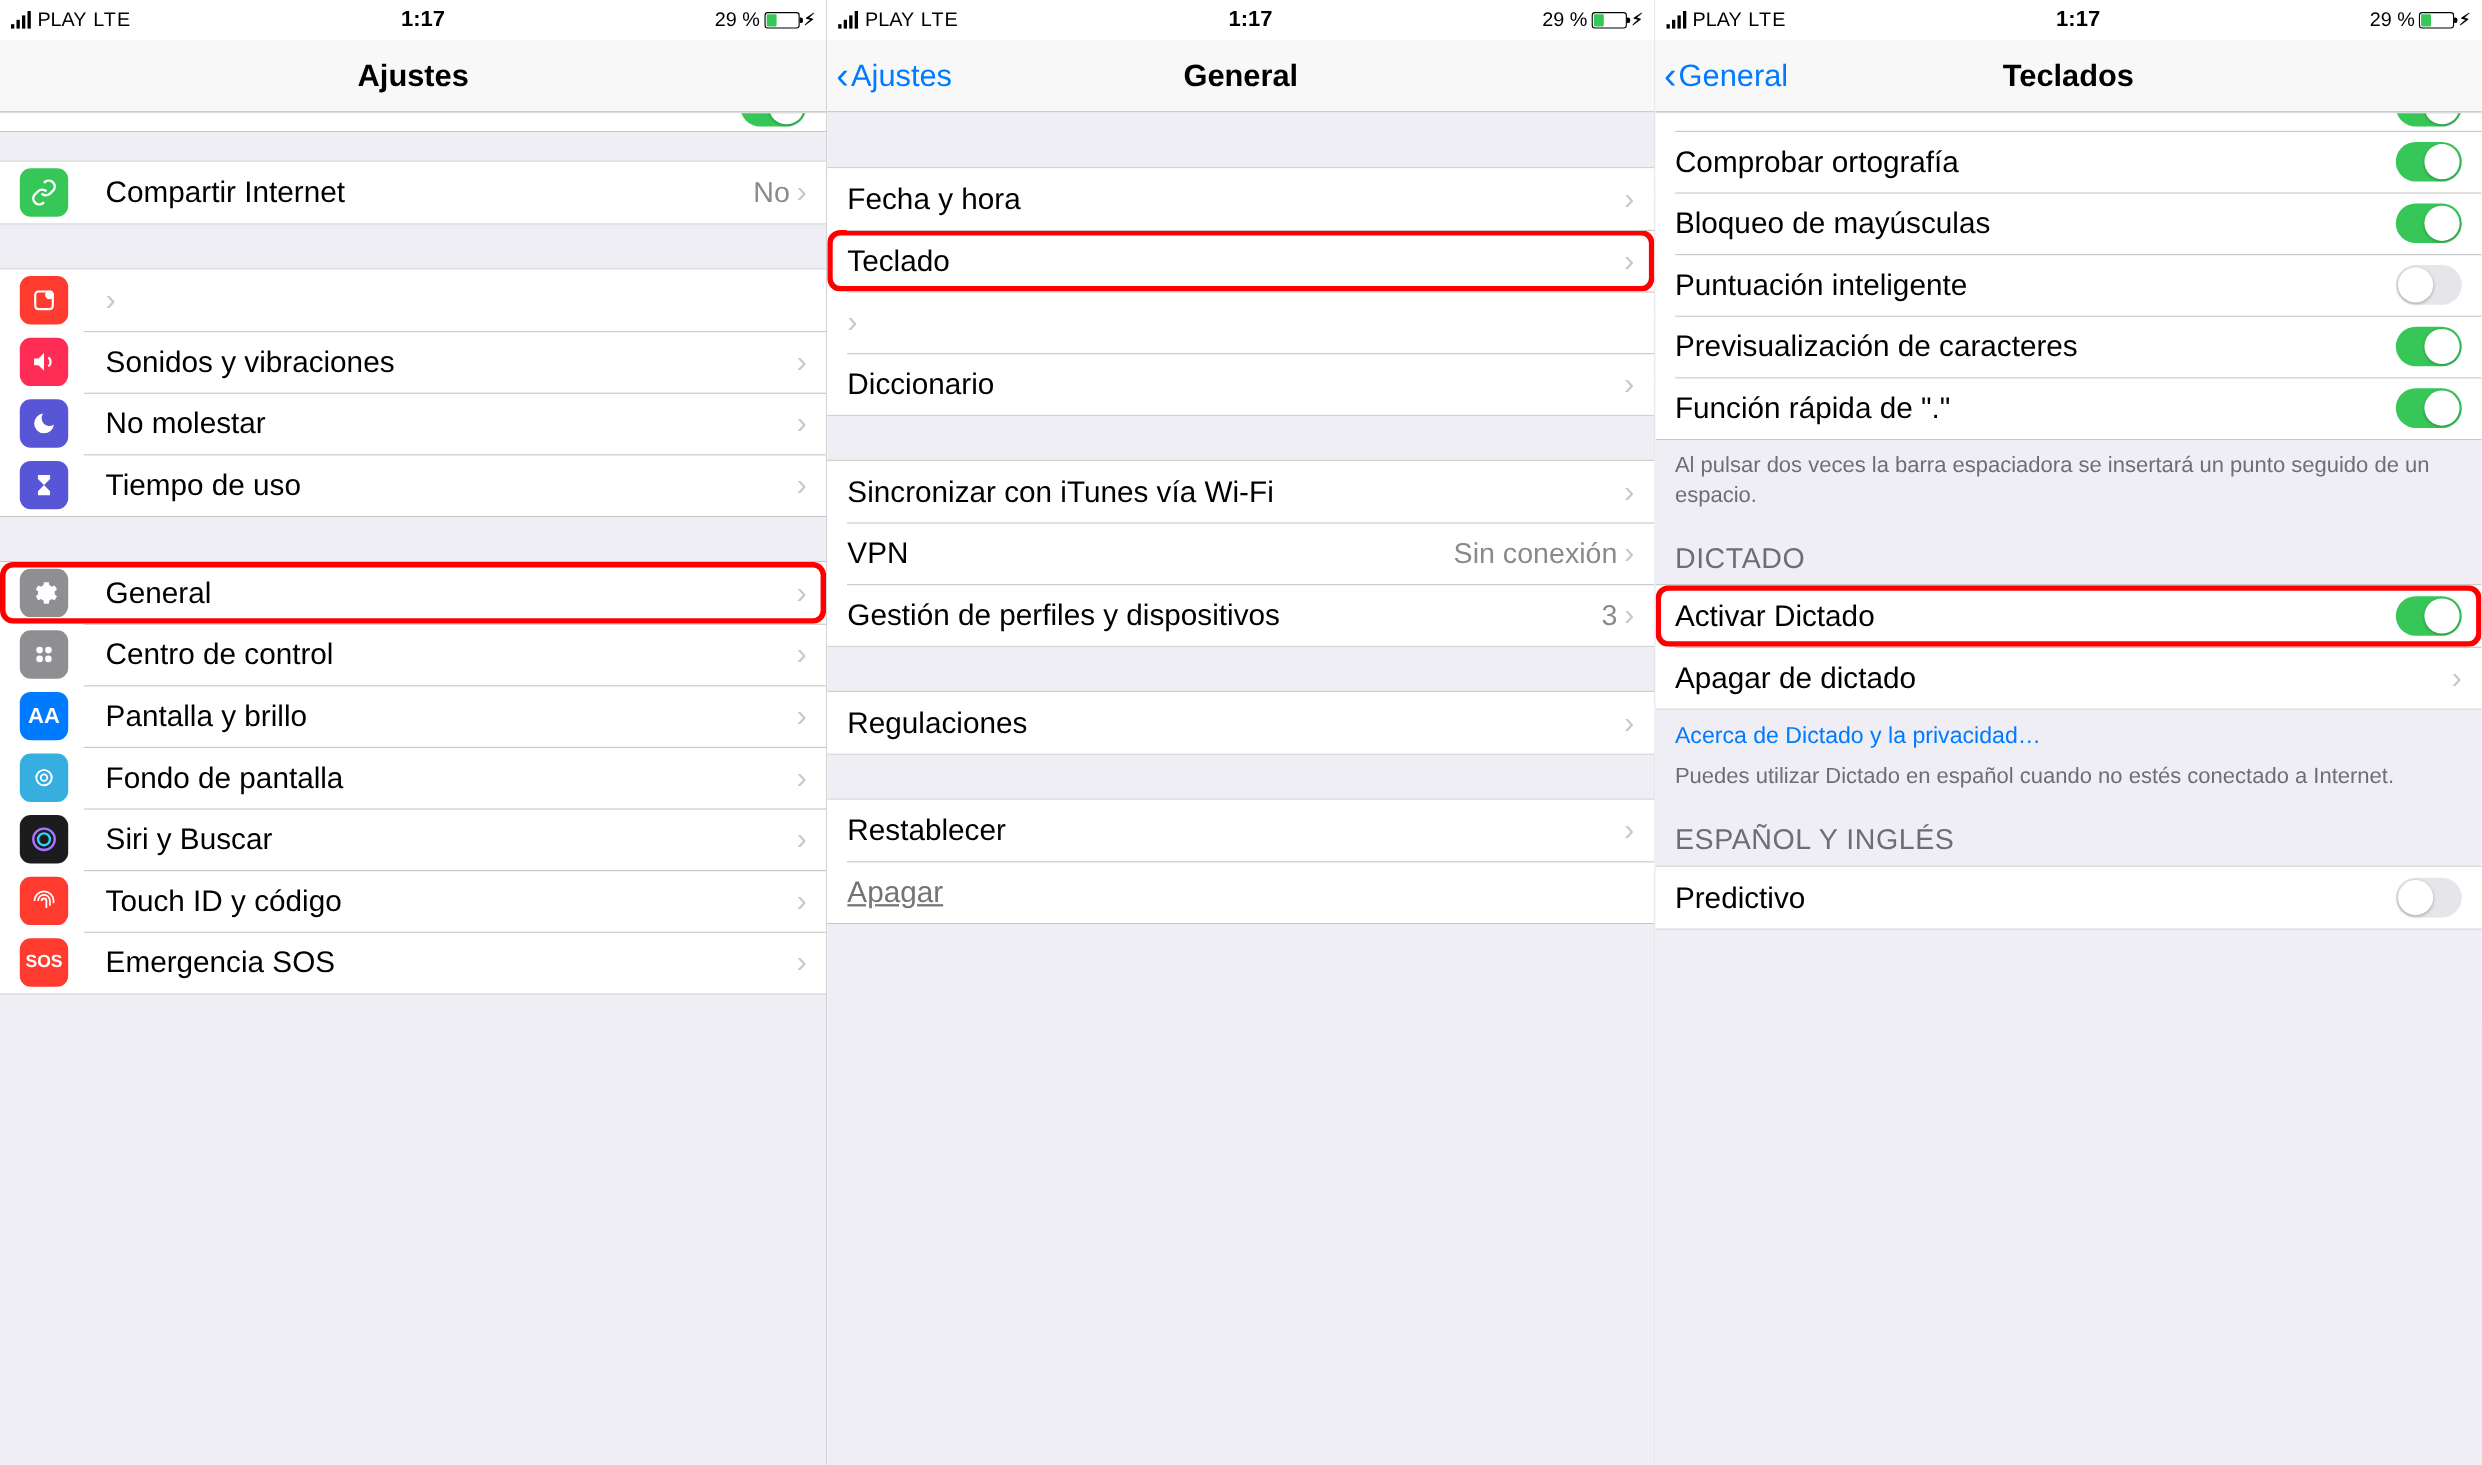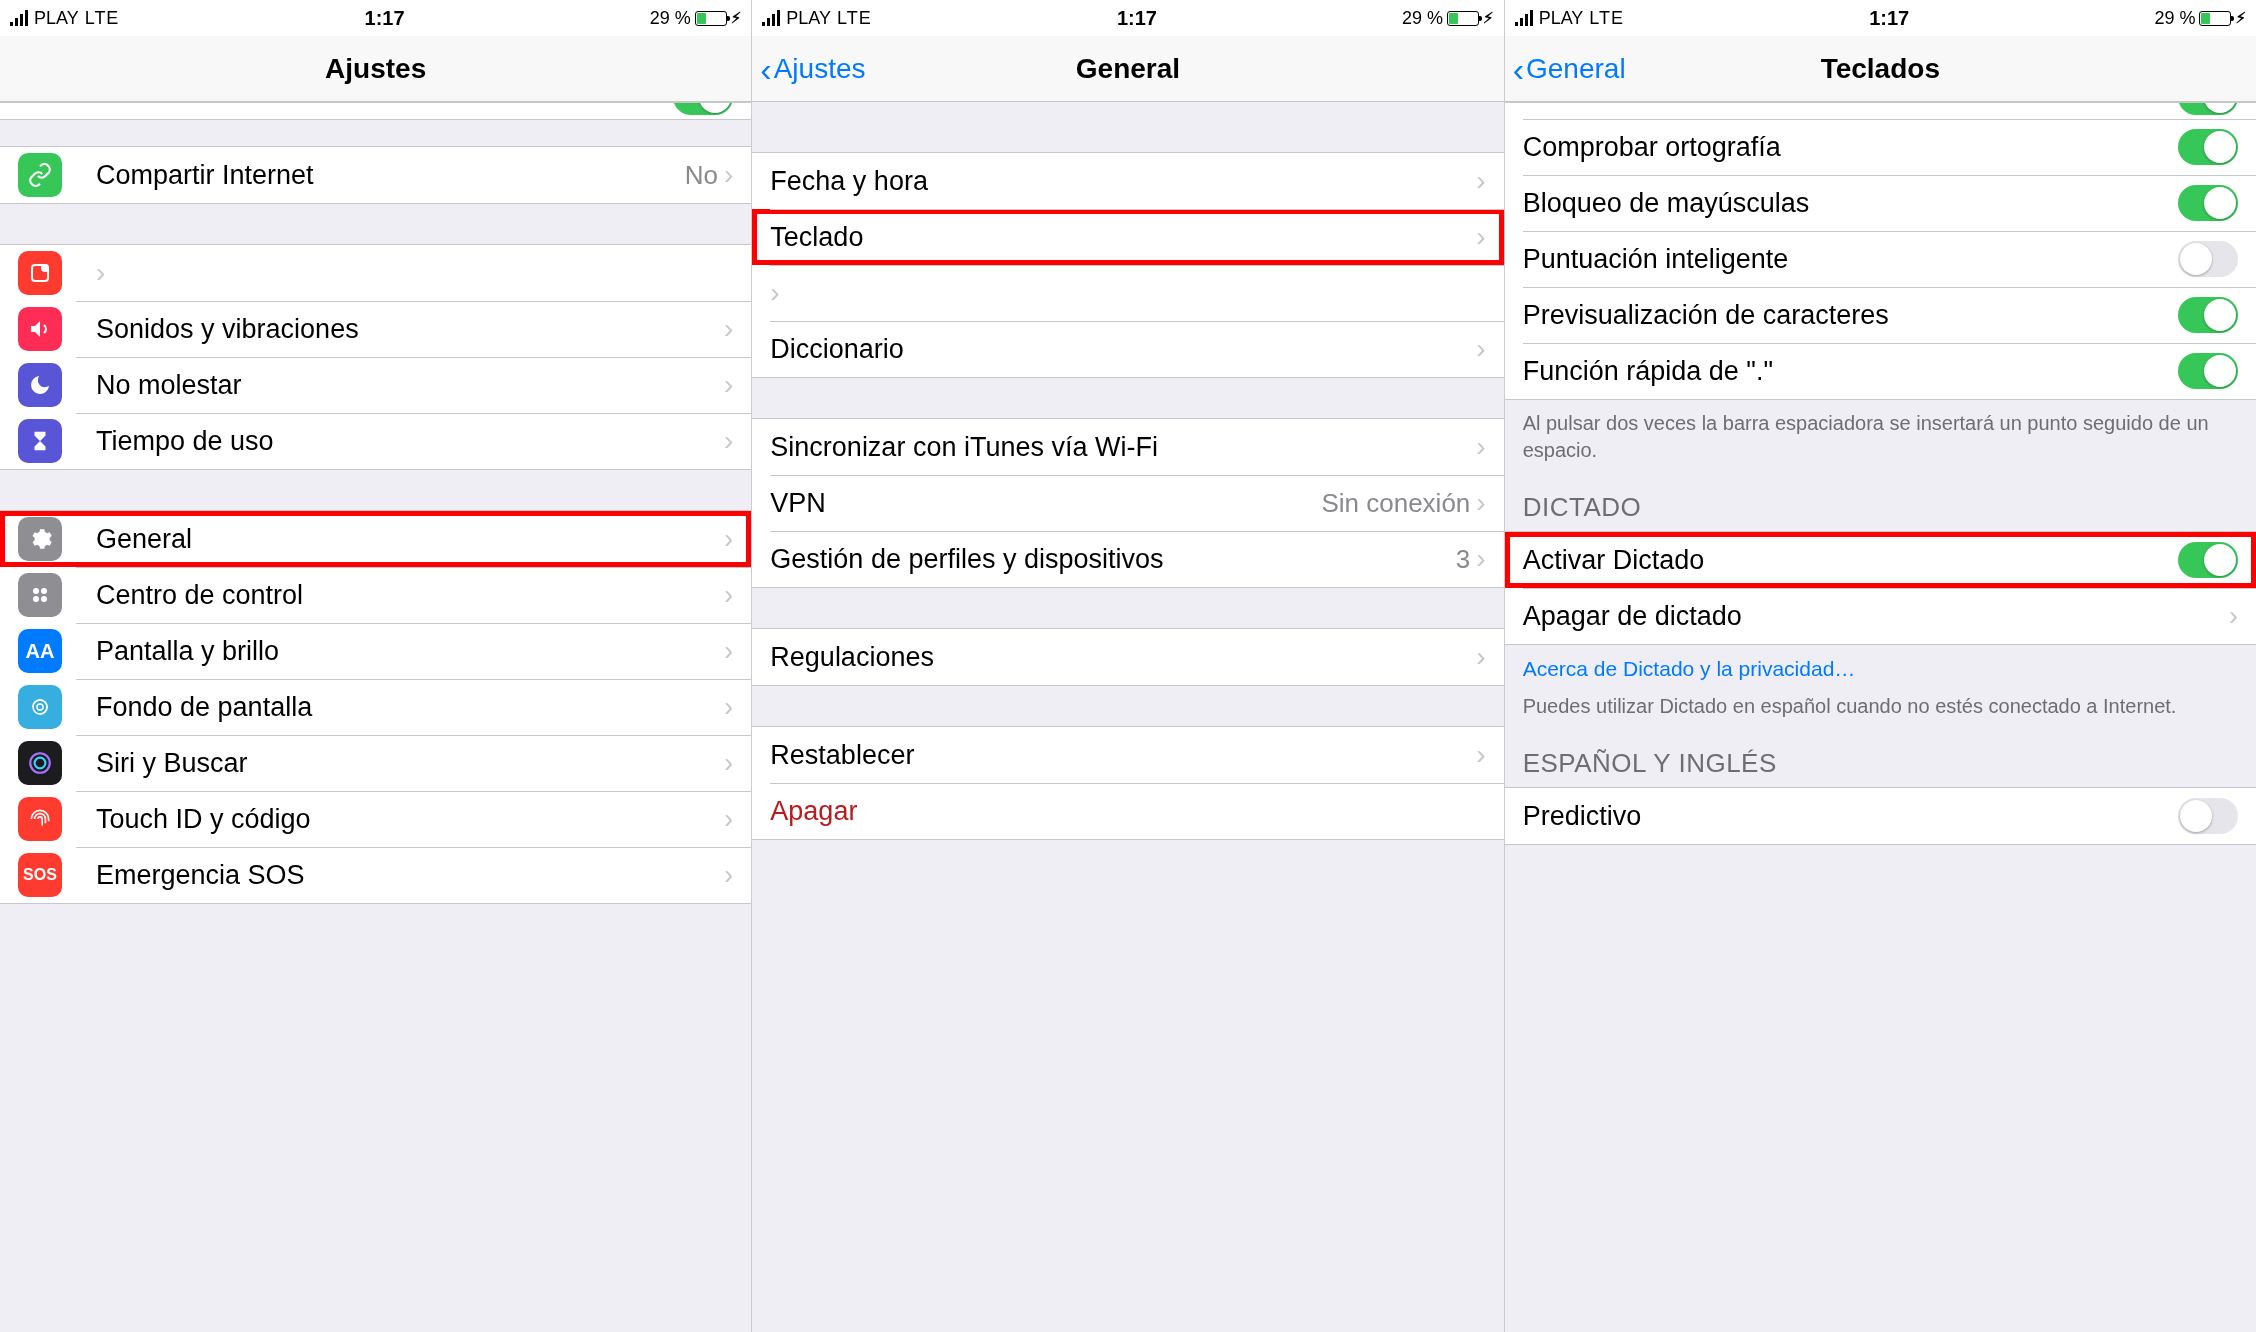--- a/index.html
+++ b/index.html
@@ -38,24 +38,24 @@
   .group { background:#fff; border-top:1px solid #c7c7c8; border-bottom:1px solid #c7c7c8; }
   .spacer { height:40px; }
   .spacer-sm { height:26px; }
   .row { display:flex; align-items:center; height:56px; padding:0 18px 0 18px; position:relative; background:#fff; }
   .row + .row::before { content:''; position:absolute; left:18px; right:0; top:0; height:1px; background:#c7c7c8; }
   .row.with-icon + .row.with-icon::before { left:76px; }
   .row .icon { width:44px; height:44px; border-radius:10px; margin-right:34px; display:flex; align-items:center; justify-content:center; color:#fff; font-size:24px; flex-shrink:0; }
   .row .label { flex:1; font-size:27px; }
   .row .value { color:#8a8a8e; font-size:26px; margin-right:6px; }
   .row .chev-r { color:#c7c7cc; font-size:28px; font-weight:400; }
-  .row.highlighted { box-shadow: inset 0 0 0 5px #ff0000; z-index:5; }
+  .row.highlighted { box-shadow: inset 0 0 0 5px #ff0000; z-index:5;border-radius:12px; }
   .footer-text { padding:10px 18px; font-size:20px; color:#6d6d72; line-height:1.35; }
   .header-text { padding:18px 18px 8px; font-size:26px; color:#6d6d72; text-transform:uppercase; letter-spacing:0.5px; }
-  .row.link .label { color:#b91c1c; }
+  .row.link .label { color:#737373;text-decoration:underline; }
   .link-text { color:#007aff; font-size:21px; }
 
   
   .toggle { width:60px; height:36px; border-radius:18px; position:relative; background:#e5e5ea; flex-shrink:0; }
   .toggle .knob { position:absolute; width:32px; height:32px; background:#fff; border-radius:50%; top:2px; left:2px; box-shadow:0 1px 3px rgba(0,0,0,0.3); transition:none; }
   .toggle.on { background:#37c759; }
   .toggle.on .knob { left:26px; }
 
   
   .row.cut-top { height:16px; overflow:hidden; border:none;}

